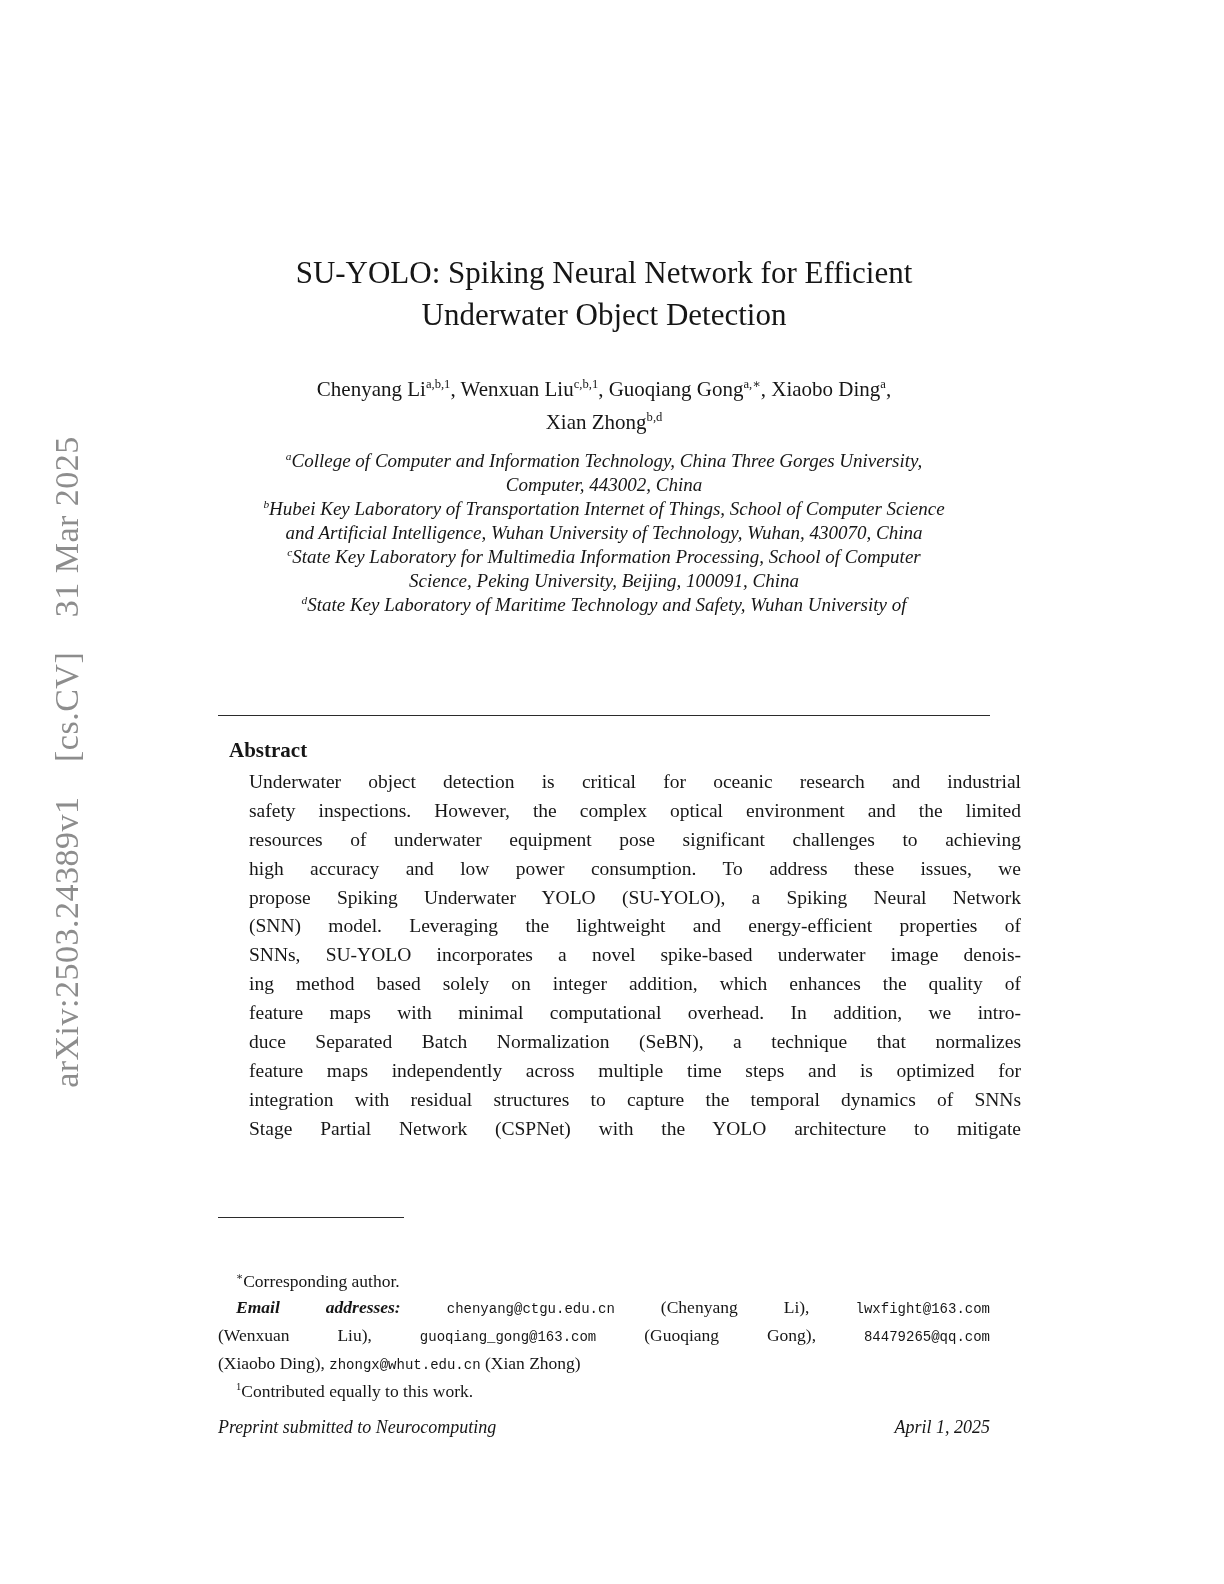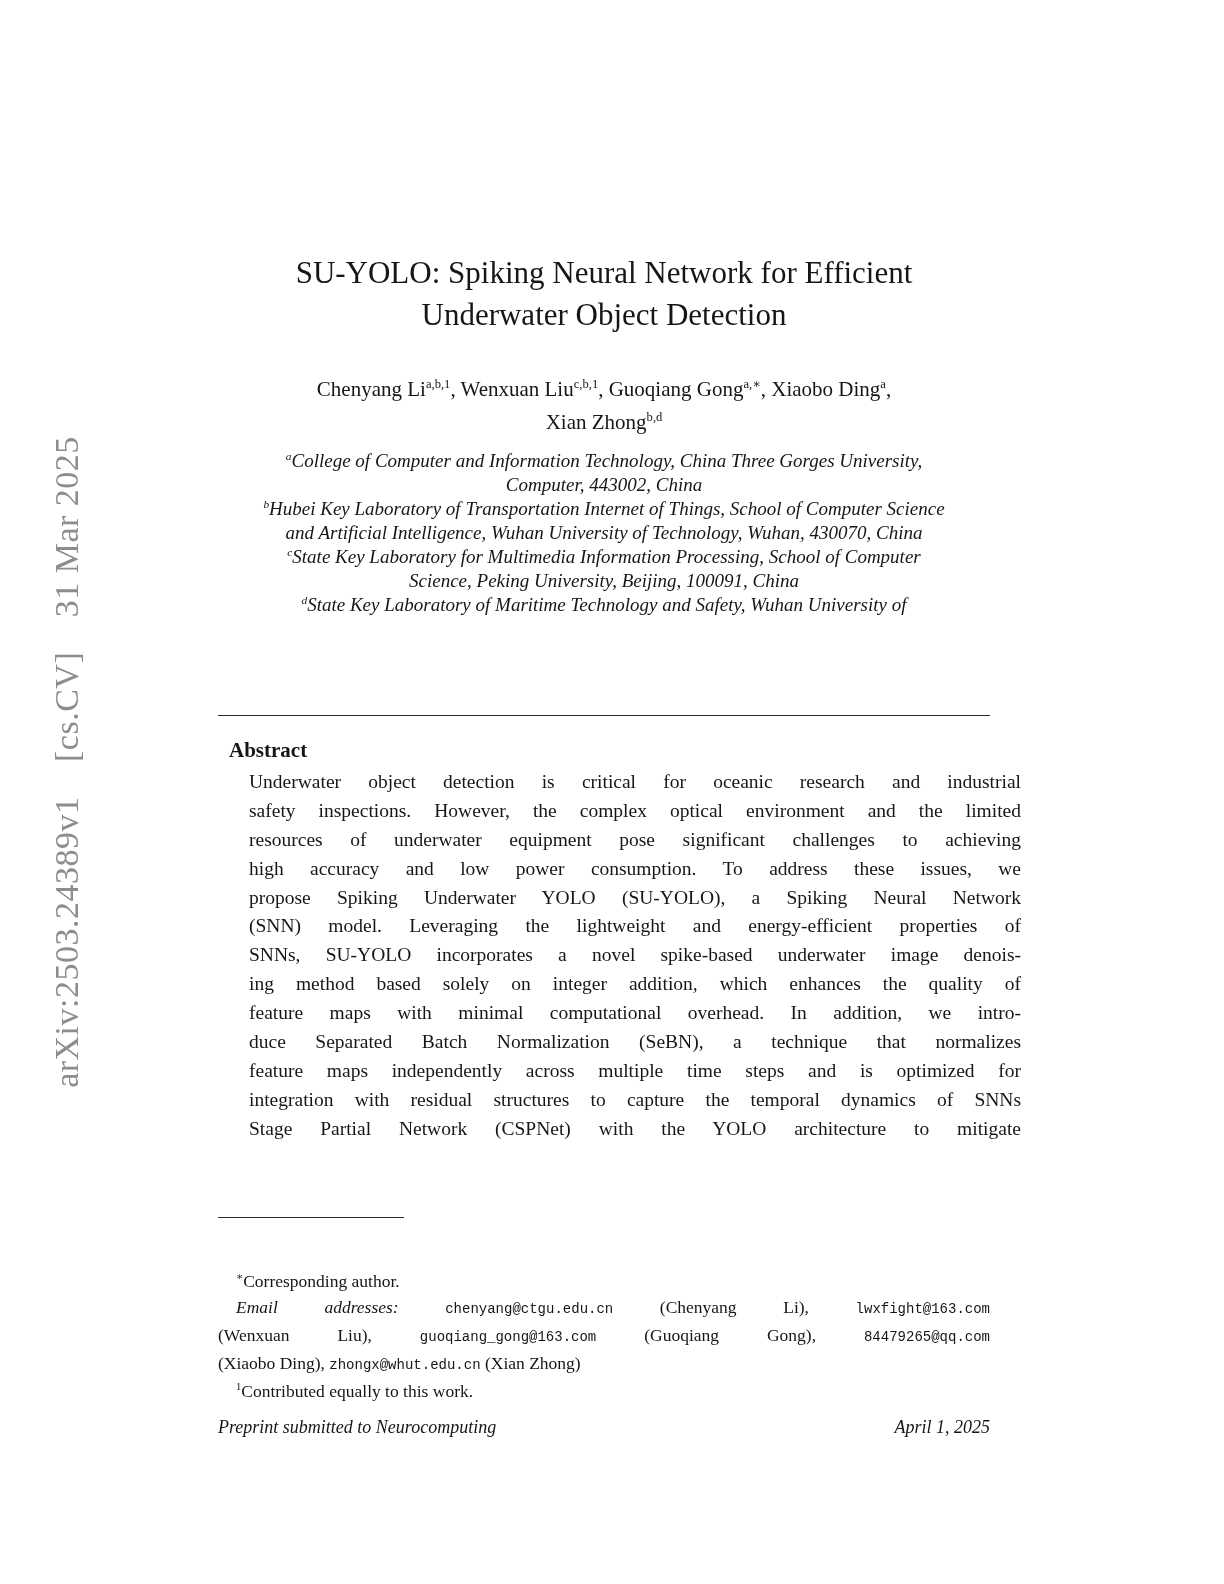--- a/index.html
+++ b/index.html
@@ -122,21 +122,21 @@
   .fn-line.indent { text-indent: 18px; }
   .fn-line.just {
     text-align: justify;
     -moz-text-align-last: justify;
     text-align-last: justify;
   }
   .tt {
     font-family: "Liberation Mono", "DejaVu Sans Mono", monospace;
     font-size: 14px;
   }
-  .it { font-style: italic; }
+  .it { font-style: italic; font-weight: bold; }
   .page-footer {
     position: absolute;
     top: 1374px;
     left: 0;
     width: 100%;
     display: flex;
     justify-content: space-between;
     font-style: italic;
     font-size: 18px;
     margin-top: 27px;

